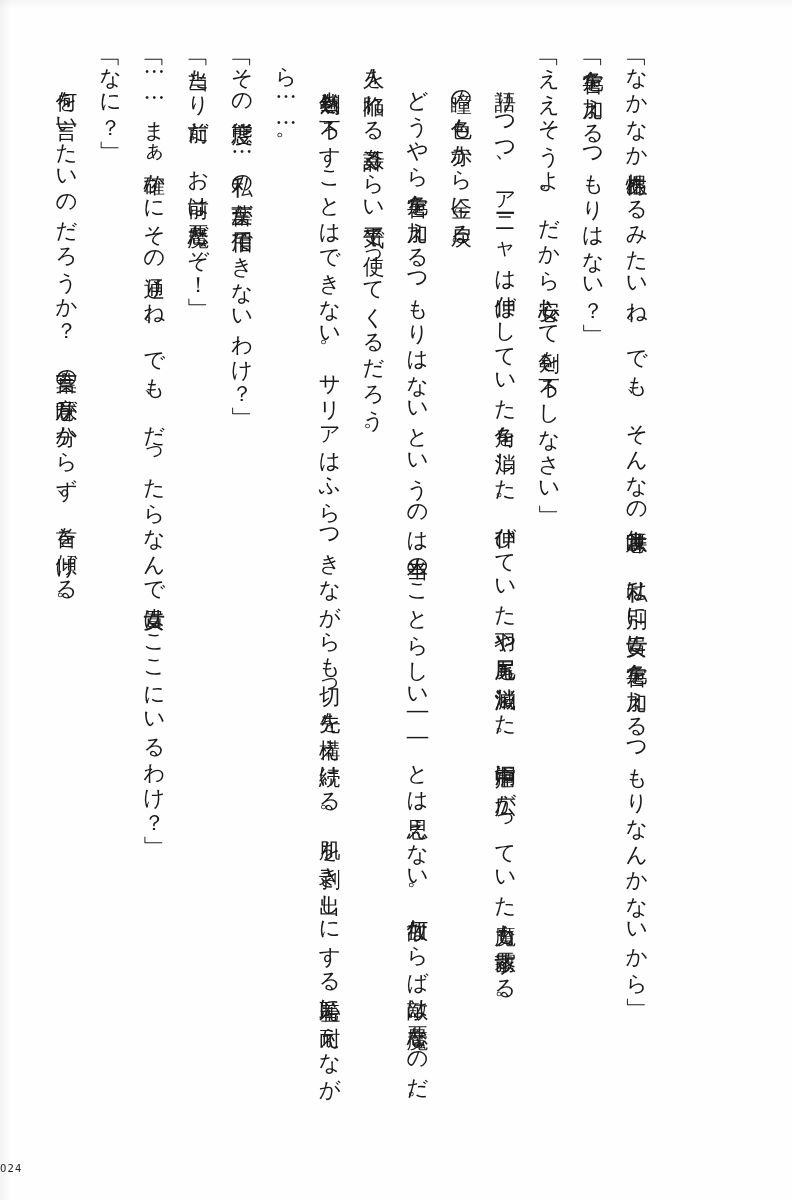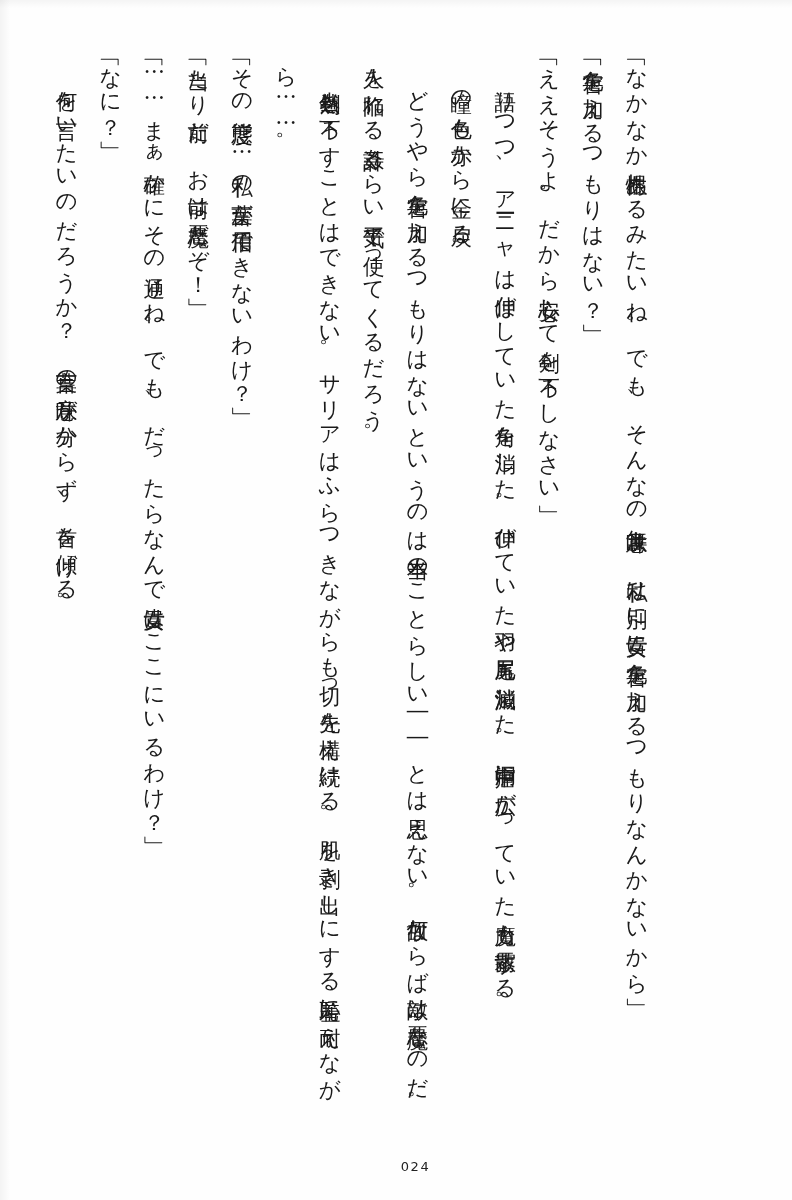--- a/index.html
+++ b/index.html
@@ -42,26 +42,25 @@
   #text-block p {
     margin: 0;
     padding: 0;
     font-weight: 400;
   }
   #page-number {
     position: absolute;
     bottom: 26px;
     left: 0;
     right: 0;
-    text-align: center;
+    text-align: left;
     font-family: "DejaVu Sans", "Liberation Sans", sans-serif;
-    font-size: 13px;
+    font-size: 10px;
     letter-spacing: 0.12em;
     color: #222;
-    padding-left: 39px;
   }
   
   #scan-edge-left {
     position: absolute;
     top: 0;
     left: 0;
     width: 10px;
     height: 1200px;
     background: linear-gradient(to right, rgba(0,0,0,0.045), rgba(0,0,0,0));
     pointer-events: none;

